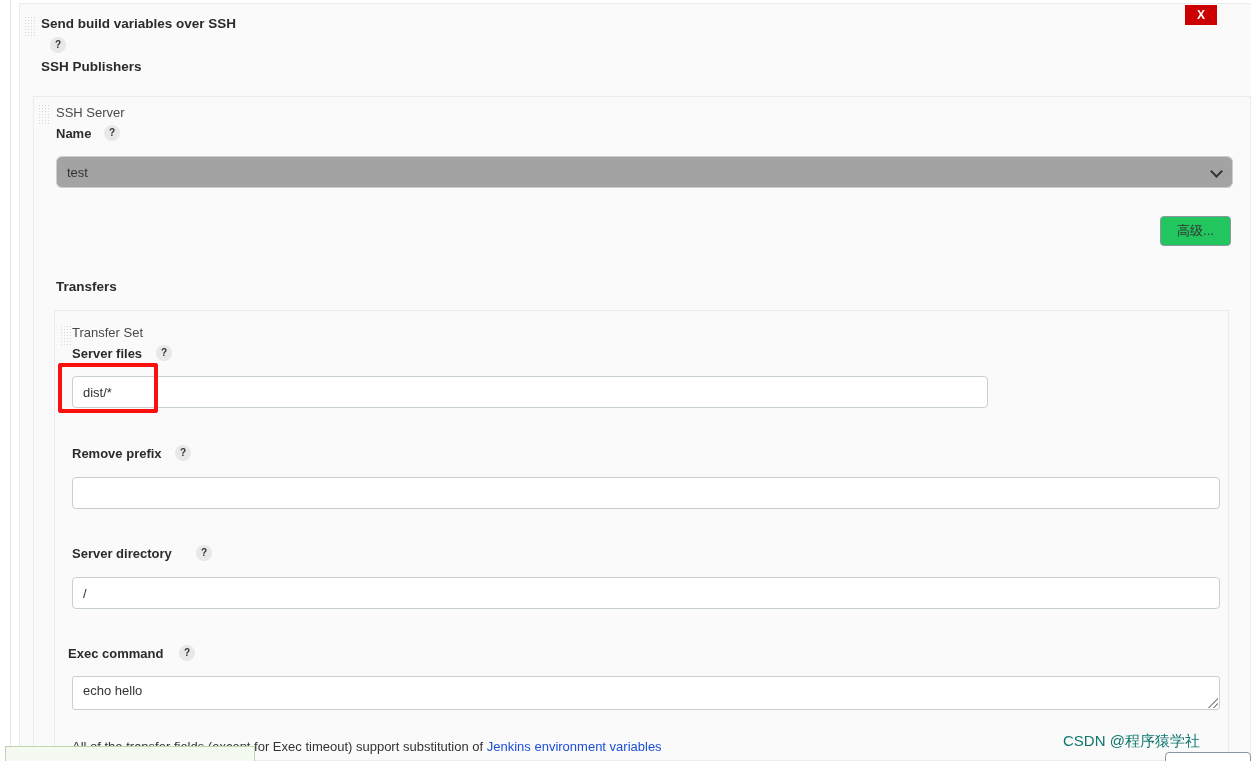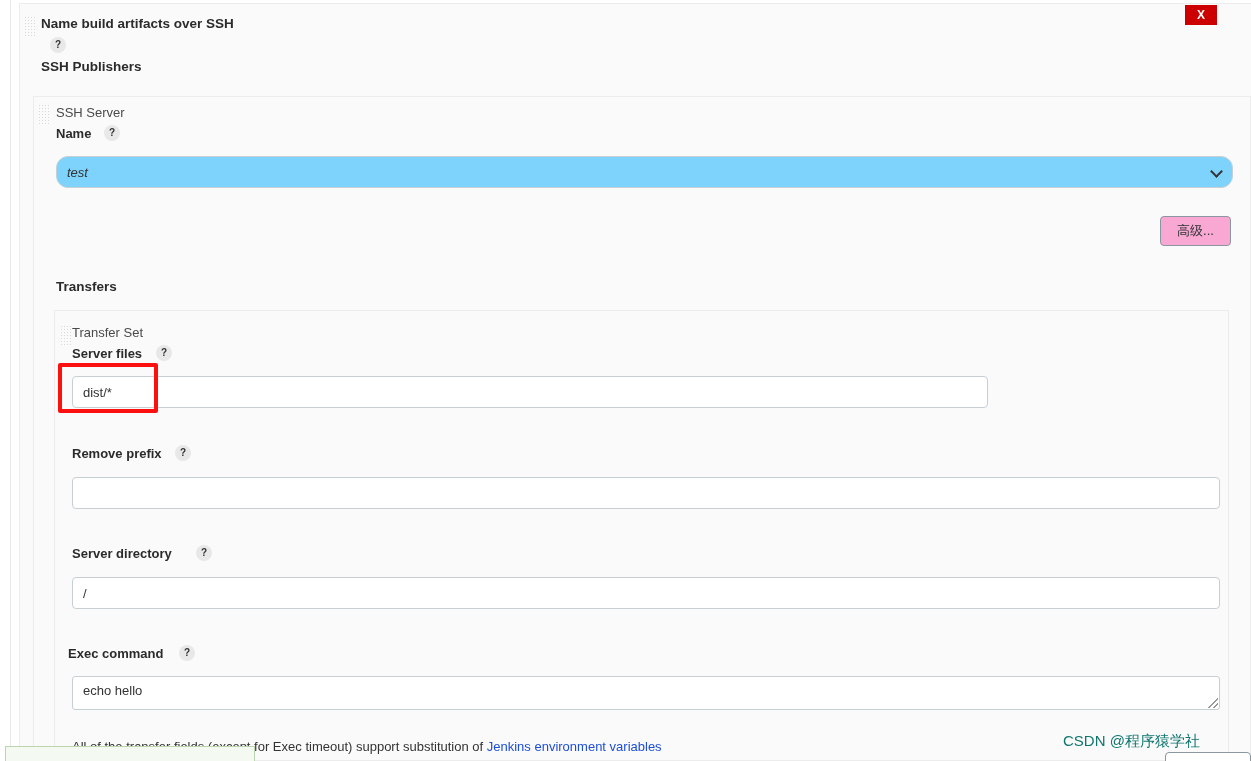--- a/index.html
+++ b/index.html
@@ -130,31 +130,30 @@
     font-size: 13px;
     color: #333333;
     padding: 0 10px;
     outline: none;
   }
   .txt::placeholder { color: #9b9b9b; }
 
   select.sel {
     position: absolute;
     height: 32px;
-    background: #7dd3fc;
+    background: #a3a3a3;
     border: 1px solid #c6d0d4;
-    border-radius: 12px;
+    border-radius: 6px;
     font-family: "Liberation Sans", sans-serif;
     font-size: 13px;
     color: #333333;
     padding: 0 10px;
     outline: none;
     -webkit-appearance: none;
     appearance: none;
-    font-style: italic;
   }
   .sel-wrap { position: absolute; }
   .sel-arrow {
     position: absolute;
     right: 12px;
     top: 11px;
     width: 9px;
     height: 9px;
     border-right: 2px solid #333;
     border-bottom: 2px solid #333;
@@ -181,21 +180,21 @@
     height: 10px;
     pointer-events: none;
     background-image:
       linear-gradient(135deg, transparent 45%, #999 45%, #999 55%, transparent 55%),
       linear-gradient(135deg, transparent 70%, #999 70%, #999 80%, transparent 80%);
   }
 
   
   #advanced-button {
     position: absolute;
-    background: #f9a8d4;
+    background: #22c55e;
     border: 1px solid #8a96a0;
     border-radius: 4px;
     font-family: "Liberation Sans", sans-serif;
     font-size: 13px;
     color: #333333;
     cursor: pointer;
     padding: 0;
   }
   #bottom-button-partial {
     position: absolute;
@@ -273,21 +272,21 @@
 
   <div class="rail r1"></div>
   <div class="rail r2"></div>
   <div class="rail r3"></div>
 
   <div class="panel" id="publisher-panel"></div>
 
   <button id="close-button">X</button>
 
   <div class="grip" style="left:24px; top:16px;"></div>
-  <div class="hdr-bold" style="left:41px; top:16px;">Name build artifacts over SSH</div>
+  <div class="hdr-bold" style="left:41px; top:16px;">Send build variables over SSH</div>
   <div class="help" style="left:50px; top:37px;">?</div>
   <div class="hdr-bold" style="left:41px; top:59px;">SSH Publishers</div>
 
   <div class="inner-box" style="left:33px; top:96px; width:1218px; height:665px;"></div>
 
   <div class="grip" style="left:38px; top:104px;"></div>
   <div class="hdr-plain" style="left:56px; top:105px;">SSH Server</div>
 
   <div class="field-label" style="left:56px; top:126px;">Name</div>
   <div class="help" style="left:104px; top:125px;">?</div>

